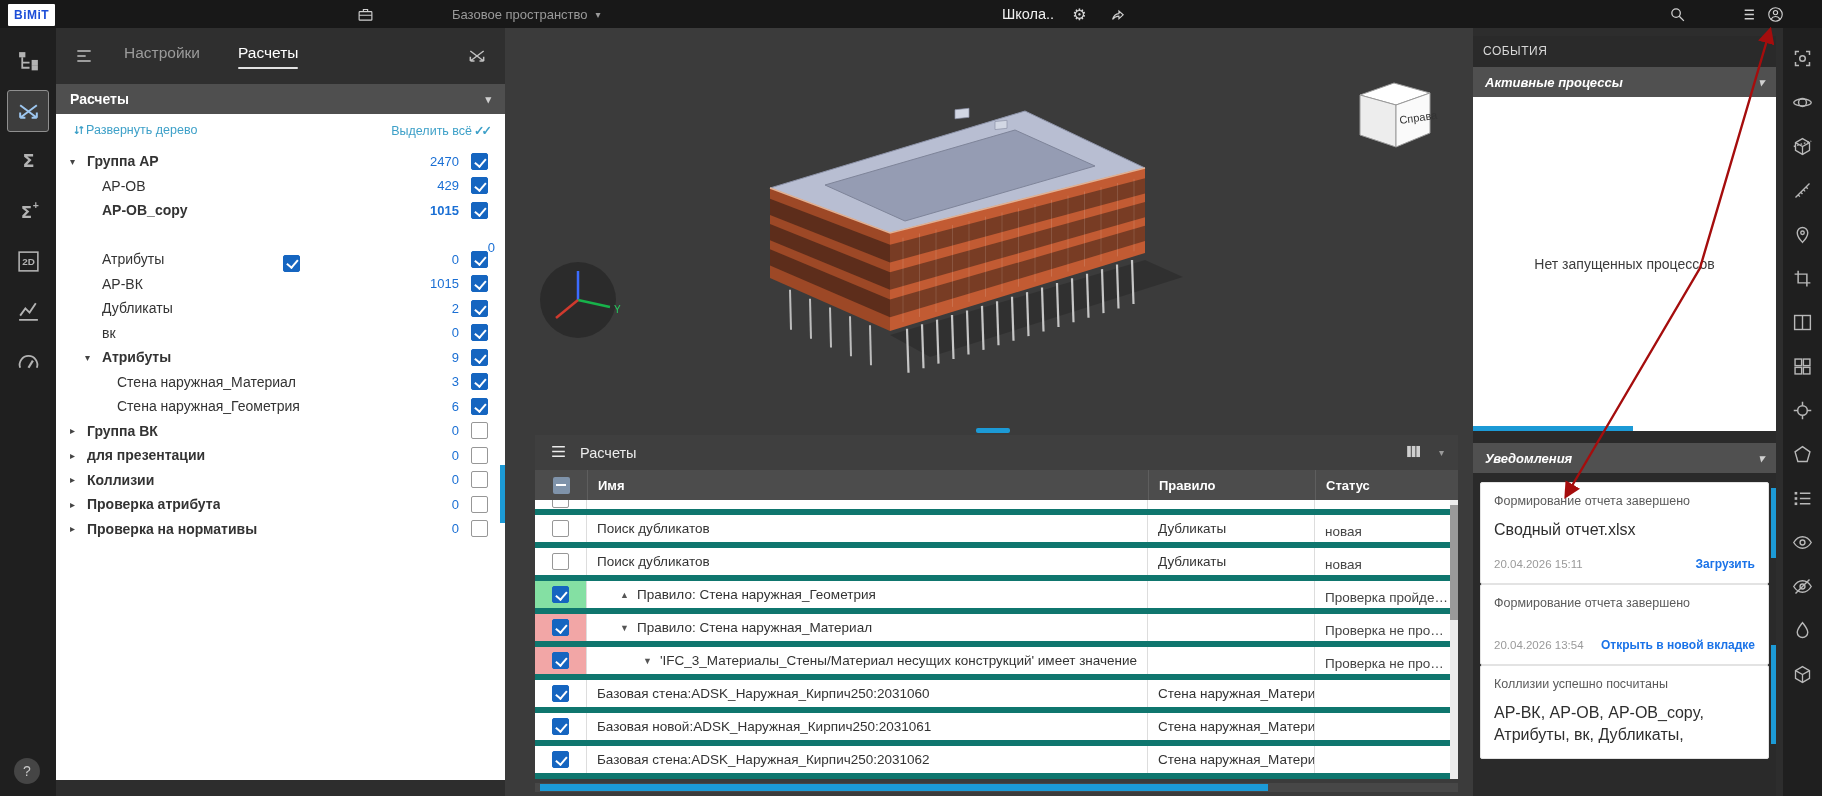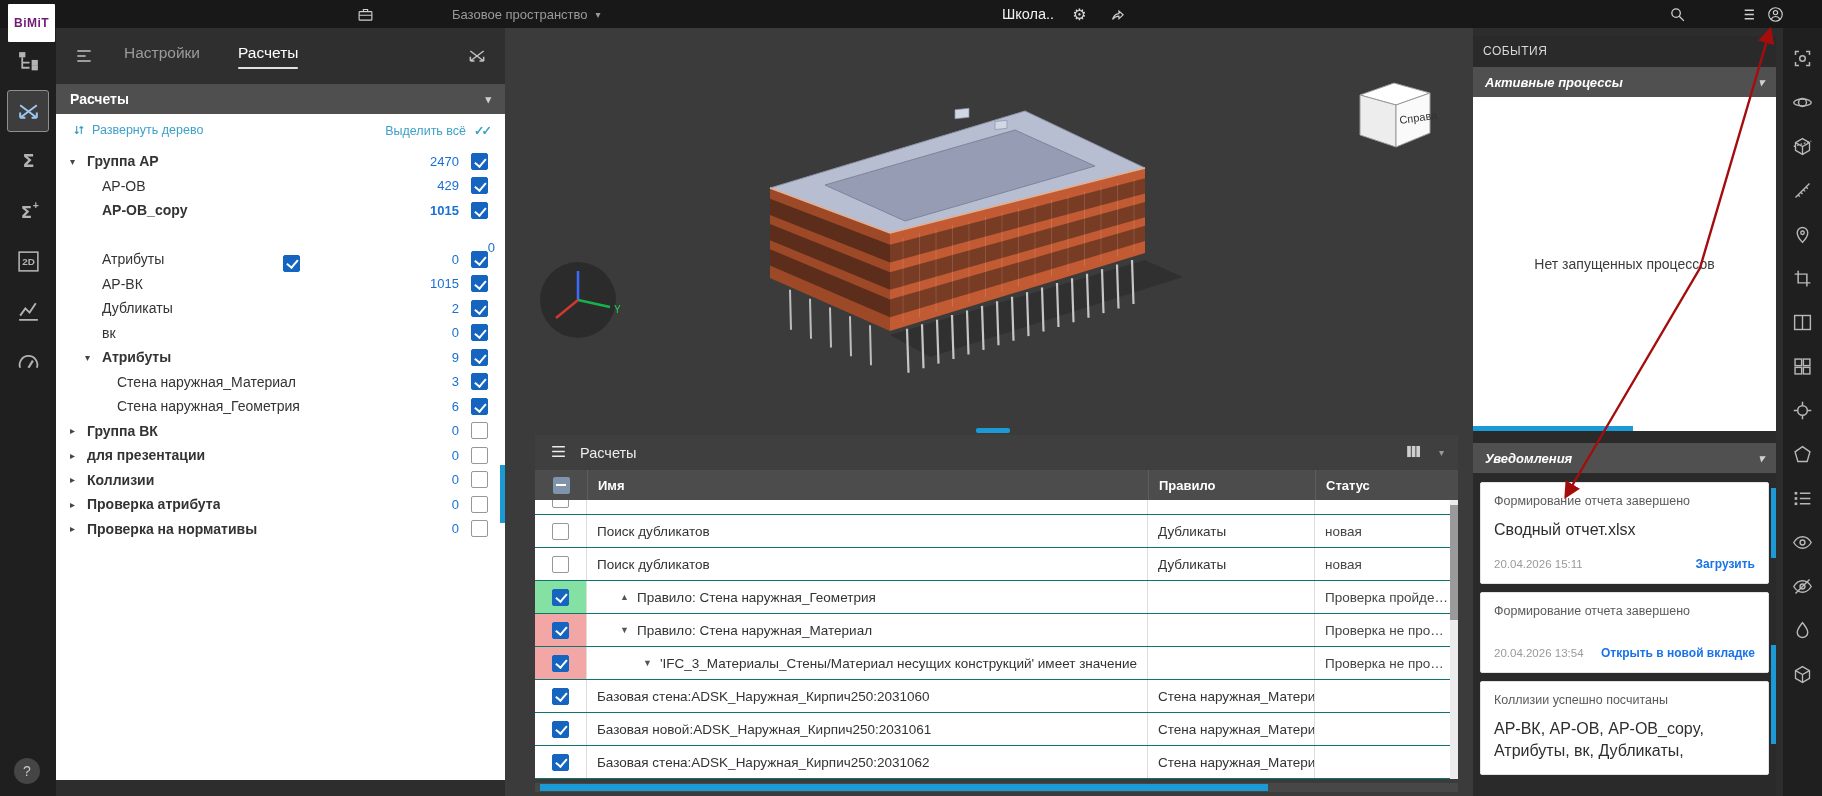--- a/index.html
+++ b/index.html
@@ -2,21 +2,21 @@
 <html><head>
 <meta charset="utf-8">
 <style>
   * { margin:0; padding:0; box-sizing:border-box; }
   html,body { width:1822px; height:796px; overflow:hidden; background:#2d2d2d;
               font-family:"Liberation Sans", sans-serif; }
   #app { position:relative; width:1822px; height:796px; }
 
   
   #topbar { position:absolute; left:0; top:0; width:100%; height:28px; background:#181818; color:#d8d8d8; z-index:5; }
-  .logo { position:absolute; left:8px; top:4px; background:#fff; color:#701a75; font-weight:bold; font-size:12px; padding:12px 6px; border-radius:1px; letter-spacing:.5px; }
+  .logo { position:absolute; left:8px; top:4px; background:#fff; color:#1d4ed8; font-weight:bold; font-size:12px; padding:4px 6px; border-radius:1px; letter-spacing:.5px; }
   .tb-ic { position:absolute; top:2px; width:26px; height:24px; display:flex; align-items:center; justify-content:center; color:#cfcfcf; }
   .tb-ic svg { width:17px; height:17px; }
   #space-dd { position:absolute; left:452px; top:0; height:28px; display:flex; align-items:center; gap:8px; color:#9a9a9a; font-size:13px; cursor:pointer; }
   #center-group { position:absolute; left:1002px; top:0; height:28px; display:flex; align-items:center; gap:18px; }
   #center-group .ttl { color:#f0f0f0; font-size:14.5px; }
   .gear { font-size:16px; color:#d5d5d5; }
   .chev { font-size:10px; color:#9a9a9a; }
 
   
   #left-rail { position:absolute; left:0; top:28px; width:56px; bottom:0; background:#1f1f1f; display:flex; flex-direction:column; align-items:center; padding-top:12px; gap:8px; }
@@ -31,21 +31,21 @@
   .ptab-ic { width:28px; height:28px; display:flex; align-items:center; justify-content:center; color:#c2c2c2; margin-left:14px; cursor:pointer; }
   .ptab-ic.right { margin-left:auto; margin-right:14px; }
   .ptab-ic svg { width:20px; height:20px; }
   .tabs { display:flex; gap:38px; margin-left:26px; }
   .tab { font-size:15.5px; color:#9b9b9b; cursor:pointer; text-align:center; }
   .tab.active { color:#fff; }
   .tab.active::after { content:""; display:block; height:2px; background:#e3e3e3; margin-top:5px; border-radius:1px; }
   .section-hdr { flex:0 0 30px; background:#4f4f4f; color:#fff; font-size:14px; font-weight:bold; display:flex; align-items:center; padding:0 14px; cursor:pointer; }
   .section-hdr .chev, .ev-hdr .chev { margin-left:auto; color:#d0d0d0; font-size:11px; }
   .links-row { flex:0 0 32px; display:flex; align-items:center; padding:0 16px; font-size:12.5px; color:#3da0c8; }
-  .link { display:flex; align-items:center; gap:6px; cursor:pointer; }
+  .link { display:flex; align-items:center; cursor:pointer; }
   .link svg { width:14px; height:14px; }
   .link.right { margin-left:auto;align-items:flex-end; }
   .dblcheck { font-weight:bold; letter-spacing:-3px; margin-left:2px; }
   #tree { flex:1; overflow:hidden; padding-top:3px; position:relative; }
   .tree-row { height:24.5px; display:flex; align-items:center; font-size:14px; color:#333; padding-right:8px; }
   .tree-row .arrow { width:17px; font-size:10px; color:#444; flex:0 0 17px; text-align:left; cursor:pointer; }
   .tree-row .lbl { white-space:nowrap; overflow:hidden; }
   .tree-row .lbl.bold { font-weight:bold; }
   .tree-row .count { margin-left:auto; color:#1a6fd4; font-size:13px; padding-right:2px; }
   .cb { width:17px; height:17px; border:1.5px solid #979797; border-radius:2px; background:#fff; position:relative; flex:0 0 17px; cursor:pointer; }
@@ -62,21 +62,21 @@
   #table-panel { position:absolute; left:535px; top:435px; width:923px; height:344px; background:#fff; display:flex; flex-direction:column; z-index:3; }
   .tp-header { flex:0 0 35px; background:#3f3f3f; color:#ececec; display:flex; align-items:center; gap:12px; padding:0 14px; font-size:14.5px; }
   .tp-header svg { width:19px; height:19px; }
   .tp-right { margin-left:auto; display:flex; align-items:center; gap:16px; color:#cfcfcf; }
   .tp-cols { flex:0 0 30px; background:#4c4c4c; color:#fff; display:grid; grid-template-columns:52px 561px 167px 1fr; align-items:center; font-size:13px; font-weight:bold; }
   .tp-cols .th { padding-left:10px; border-left:1px solid #5e5e5e; height:100%; display:flex; align-items:center; }
   .tp-cols .cbcol { display:flex; align-items:center; justify-content:center; height:100%; }
   .cb-ind { width:17px; height:17px; background:#7f93aa; border-radius:2px; position:relative; cursor:pointer; }
   .cb-ind::after { content:""; position:absolute; left:3.5px; right:3.5px; top:7.2px; height:2.6px; background:#fff; }
   #tp-body { flex:1; overflow:hidden; position:relative; background:#fff; }
-  .trow { display:grid; grid-template-columns:52px 561px 167px 1fr; height:33px; border-bottom:1px solid #0f766e; font-size:13.5px; color:#333; background:#fff; }
+  .trow { display:grid; grid-template-columns:52px 561px 167px 1fr; height:33px; border-bottom:6px solid #0f766e; font-size:13.5px; color:#333; background:#fff; }
   .trow.partial { height:15px; overflow:hidden; }
   .trow.partial .cb { transform:translateY(-9px); }
   .cbcell { display:flex; align-items:center; justify-content:center; border-right:1px solid #ddd; }
   .cbcell.green { background:#84e0a3; }
   .cbcell.red { background:#f2a6a6; }
   .name-cell { display:flex; align-items:center; gap:8px; padding:0 10px; border-right:1px solid #ddd; overflow:hidden; white-space:nowrap; }
   .row-arrow { font-size:9px; color:#555; cursor:pointer; }
   .rule-cell { display:flex; align-items:center; padding:0 10px; border-right:1px solid #ddd; overflow:hidden; white-space:nowrap; }
   .status-cell { line-height:33px; padding:0 10px; overflow:hidden; white-space:nowrap; text-overflow:ellipsis; color:#444; }
   #tp-vscroll { position:absolute; right:0; top:0; bottom:0; width:8px; background:#ececec; }
@@ -84,21 +84,21 @@
   #table-hscroll { position:absolute; left:535px; top:783px; width:923px; height:9px; background:#474747; z-index:3; }
   #table-hscroll .thumb { position:absolute; left:5px; top:1px; height:7px; width:728px; background:#1c9ad6; }
 
   
   #events-panel { position:absolute; left:1473px; top:36px; width:303px; height:760px; background:#2a2a2a; display:flex; flex-direction:column; overflow:hidden; }
   .ev-title { color:#d8d8d8; font-size:12px; letter-spacing:.5px; padding:8px 10px 9px 10px; }
   .ev-hdr { flex:0 0 30px; background:#505050; color:#fff; font-size:13px; font-weight:bold; display:flex; align-items:center; padding:0 12px; cursor:pointer;font-style:italic; }
   #processes-body { flex:0 0 334px; background:#fff; display:flex; align-items:center; justify-content:center; color:#3c3c3c; font-size:14px; position:relative; }
   #proc-thumb { position:absolute; left:0; bottom:0; width:160px; height:5px; background:#1c9ad6; }
   .ev-gap { flex:0 0 12px; }
-  #cards { flex:1; overflow:hidden; padding:9px 7px 0 7px; display:flex; flex-direction:column; gap:8px; }
+  #cards { flex:1; overflow:hidden; padding:9px 7px 0 7px; display:flex; flex-direction:column; gap:0; }
   .card { background:#fff; border-radius:2px; padding:11px 13px 12px 13px; flex:0 0 auto; border:1px solid #e3e3e3; }
   .card-title { font-size:12.5px; color:#5a5a5a; }
   .card-body { font-size:16px; color:#2e2e2e; margin-top:11px; line-height:1.38; }
   .card-foot { display:flex; align-items:baseline; margin-top:16px; }
   .card.no-body .card-foot { margin-top:28px;text-align:right; }
   .card-date { font-size:11.5px; color:#9a9a9a; }
   .card-action { margin-left:auto; font-size:12px; color:#1a73e8; font-weight:bold; cursor:pointer; }
   .ev-thumb { position:absolute; right:0; width:5px; background:#1c9ad6; z-index:4; }
 
   

